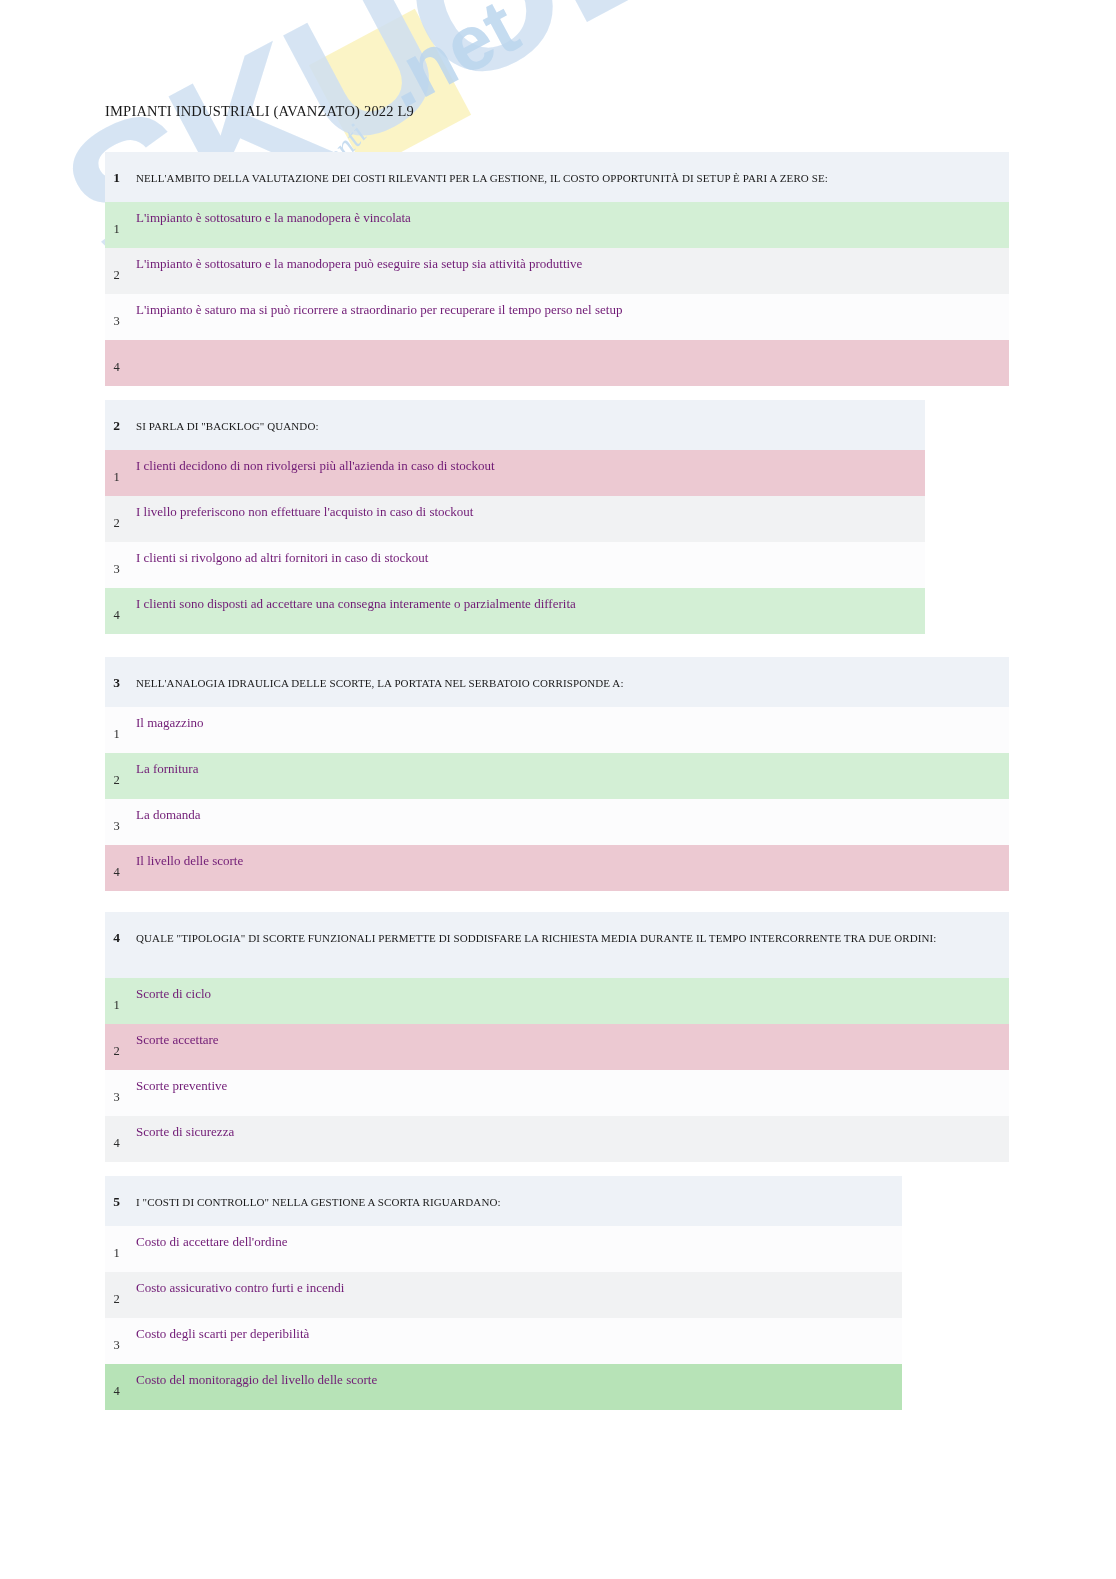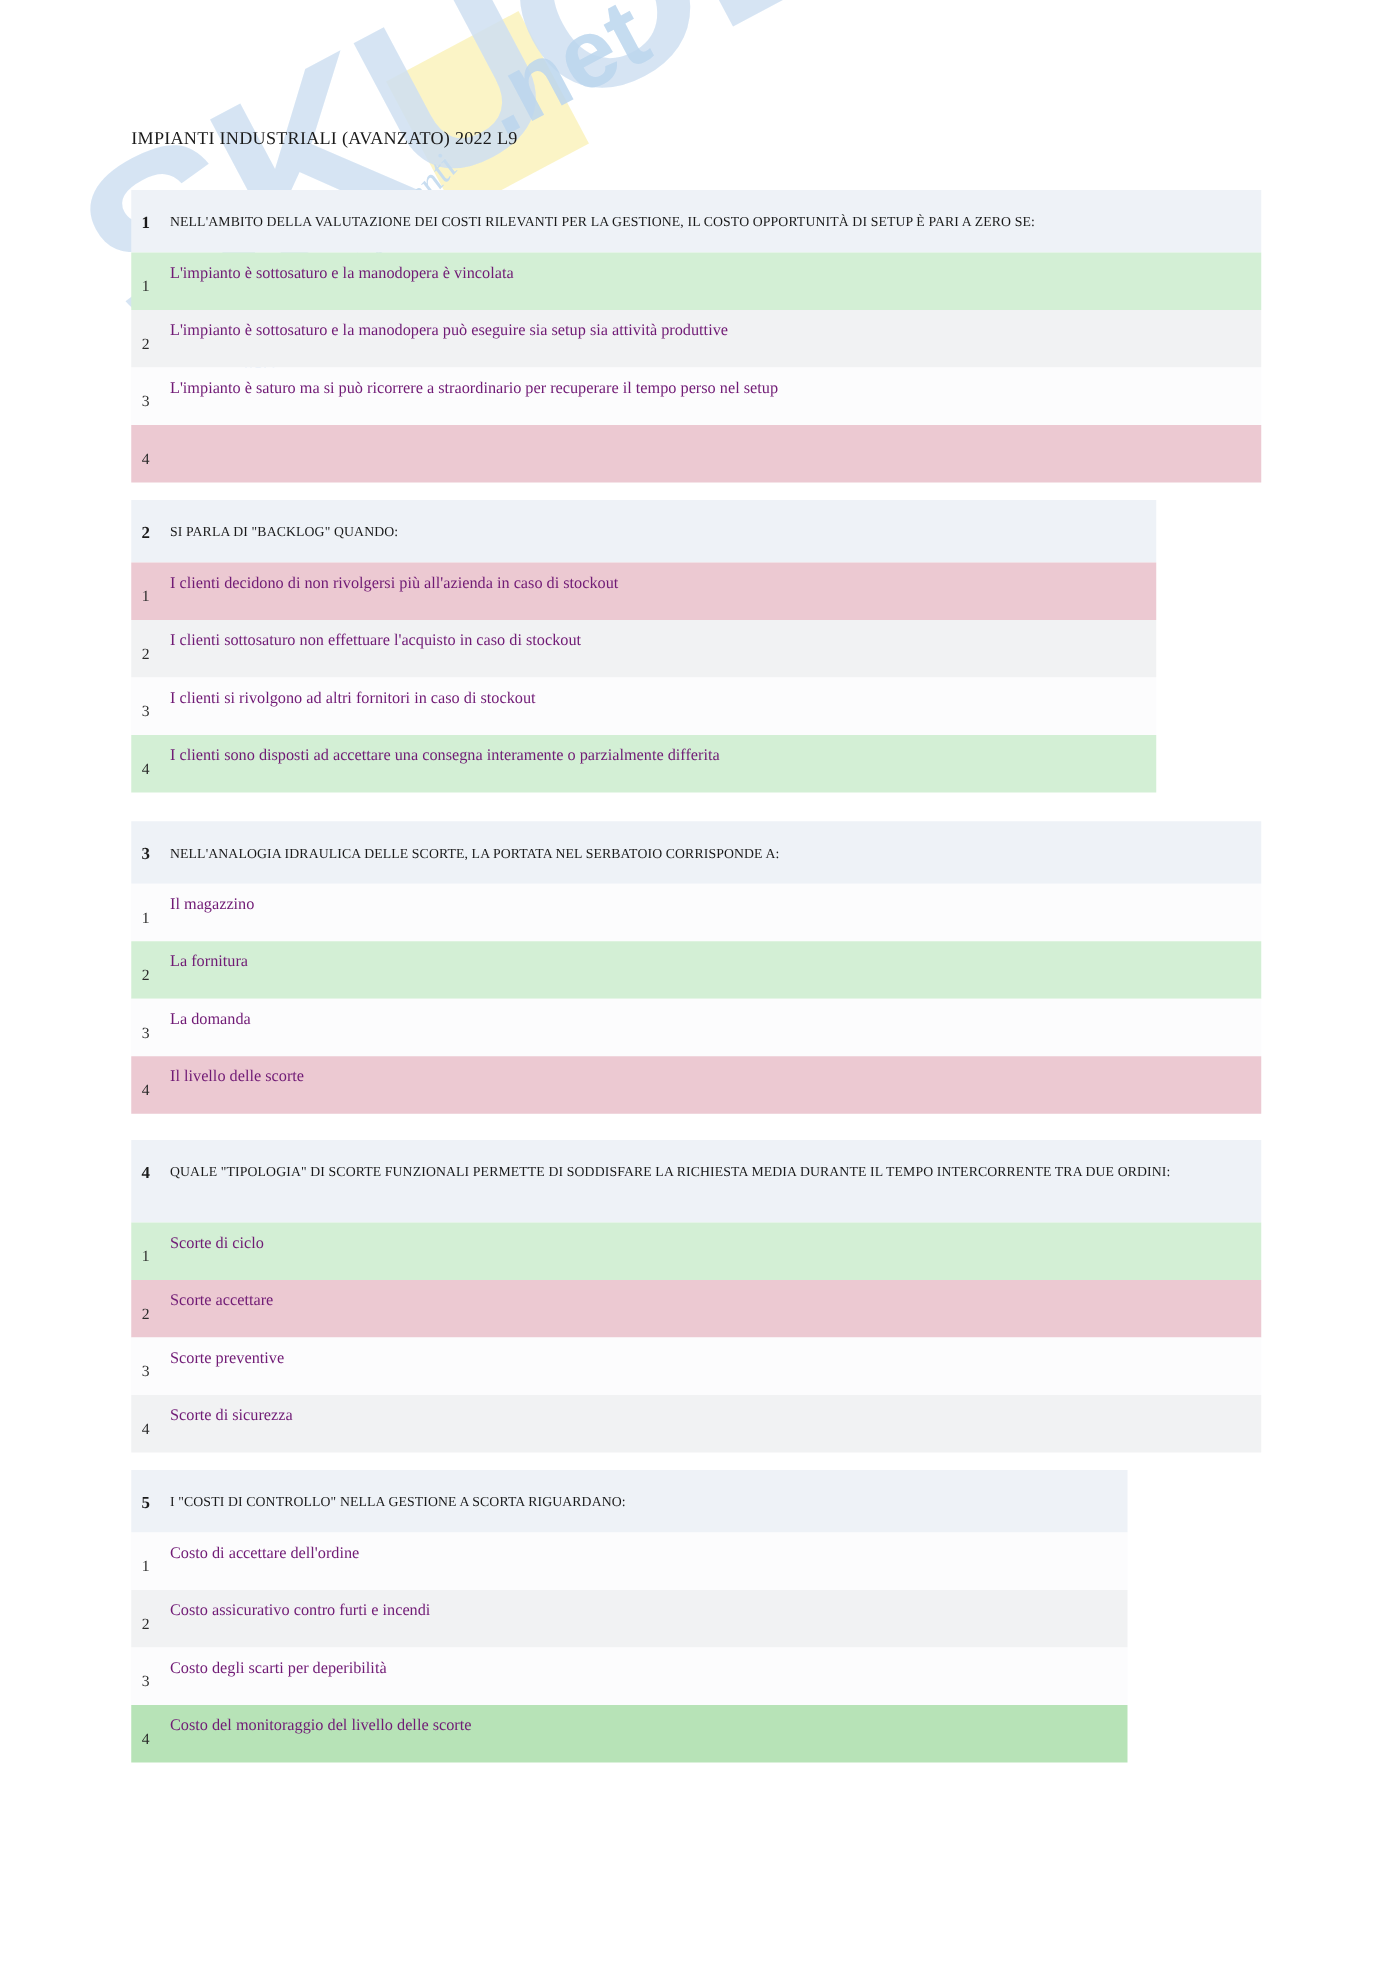--- a/index.html
+++ b/index.html
@@ -192,21 +192,21 @@
         <div class="q-header" style="height: 50px;">
           <div class="q-num">2</div>
           <div class="q-text">SI PARLA DI "BACKLOG" QUANDO:</div>
         </div>
         <div class="opt-row fill-pink">
           <div class="opt-num">1</div>
           <div class="opt-text">I clienti decidono di non rivolgersi più all'azienda in caso di stockout</div>
         </div>
         <div class="opt-row fill-gray">
           <div class="opt-num">2</div>
-          <div class="opt-text">I clienti sottosaturo non effettuare l'acquisto in caso di stockout</div>
+          <div class="opt-text">I livello preferiscono non effettuare l'acquisto in caso di stockout</div>
         </div>
         <div class="opt-row fill-white">
           <div class="opt-num">3</div>
           <div class="opt-text">I clienti si rivolgono ad altri fornitori in caso di stockout</div>
         </div>
         <div class="opt-row fill-green">
           <div class="opt-num">4</div>
           <div class="opt-text">I clienti sono disposti ad accettare una consegna interamente o parzialmente differita</div>
         </div>
       </div>

